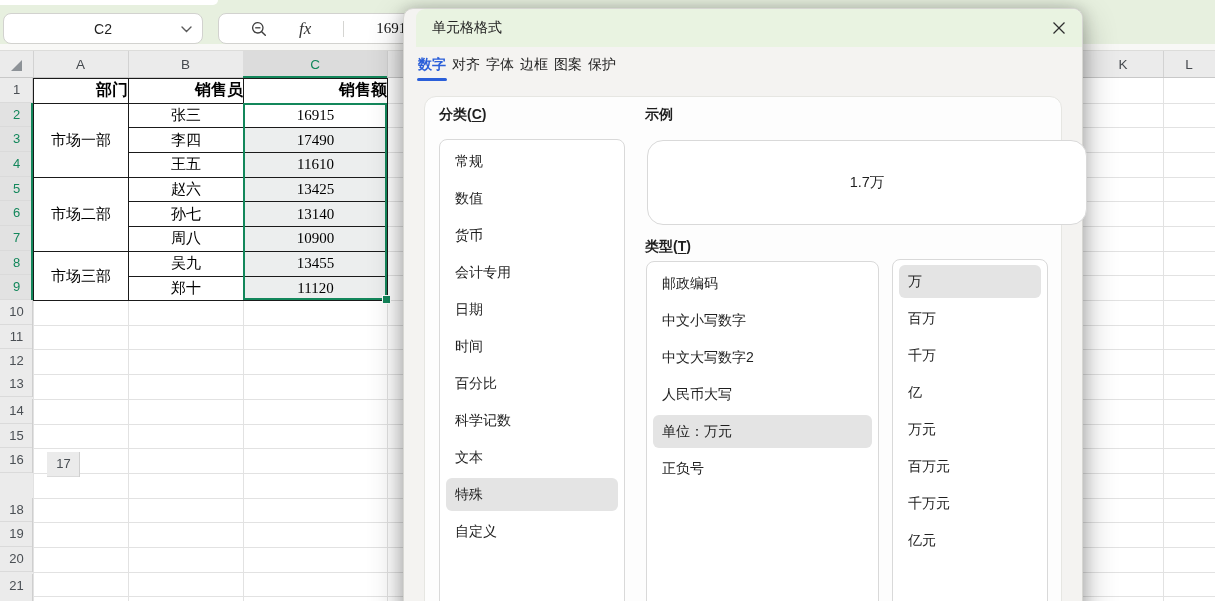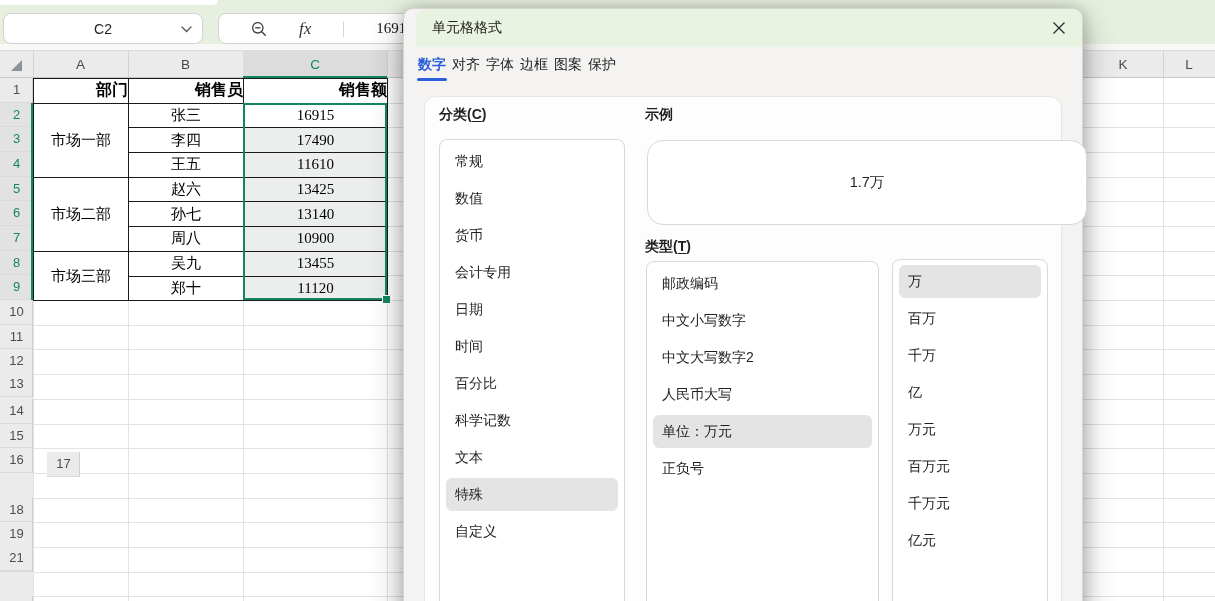--- a/index.html
+++ b/index.html
@@ -165,21 +165,21 @@
     <div class="rowhdr" style="top: 246.8px;">11</div>
     <div class="rowhdr" style="top: 271.48px;">12</div>
     <div class="rowhdr" style="top: 283px; margin-top: 11px;">13</div>
     <div class="rowhdr" style="top: 320.84px;">14</div>
     <div class="rowhdr" style="top: 345.52px;">15</div>
     <div class="rowhdr" style="top: 370.2px;">16</div>
     <div class="rowhdr" style="top: 374px; margin-left: 47px;">17</div>
     <div class="rowhdr" style="top: 419.56px;">18</div>
     <div class="rowhdr" style="top: 444.24px;">19</div>
     <div class="rowhdr" style="top: 468.92px;">20</div>
-    <div class="rowhdr" style="top: 468px;">21</div>
+    <div class="rowhdr" style="top: 496px;">21</div>
     <div class="rowhdr" style="top: 518.28px;">22</div>
   </div>
 
 <table id="sheettable">
   <colgroup>
       <col style="width:95px">
       <col style="width:115px">
       <col style="width:144px">
     </colgroup>
   <tbody>

